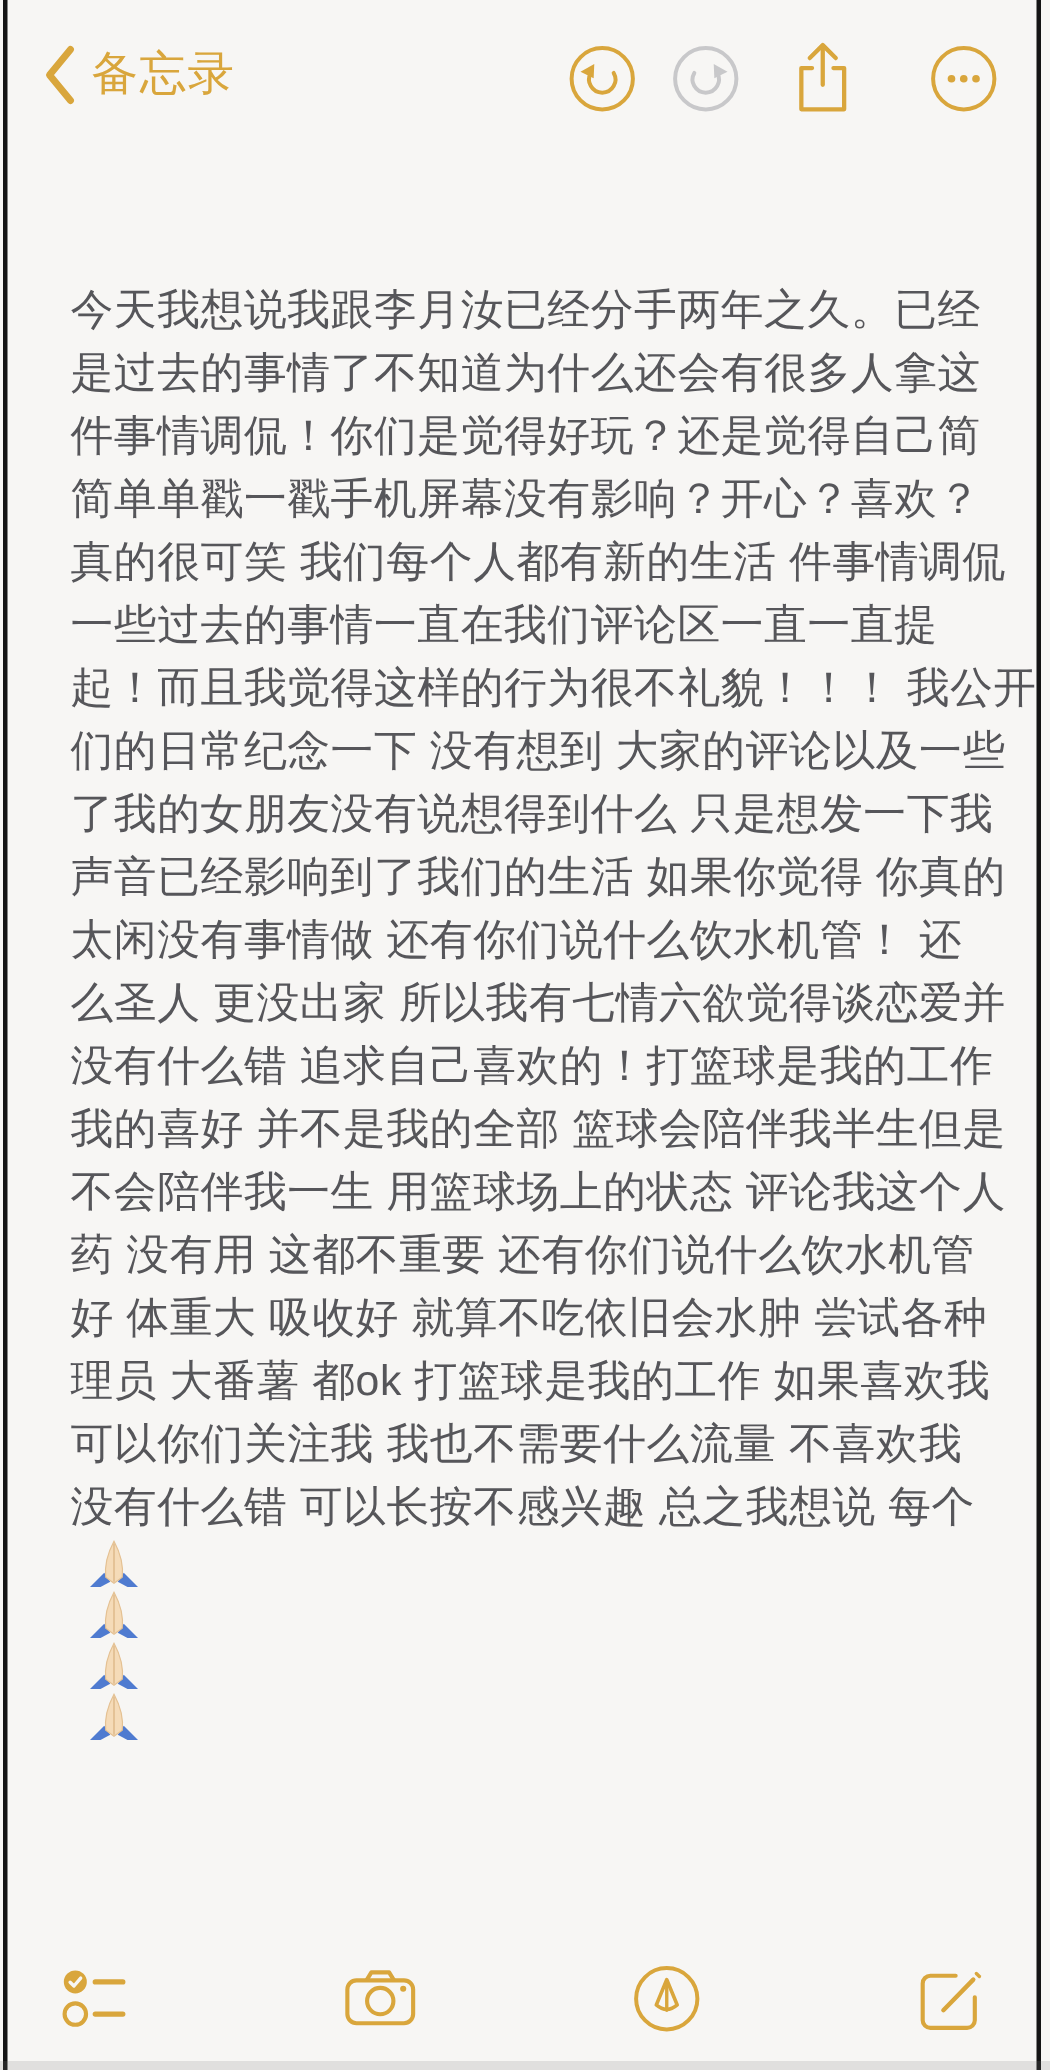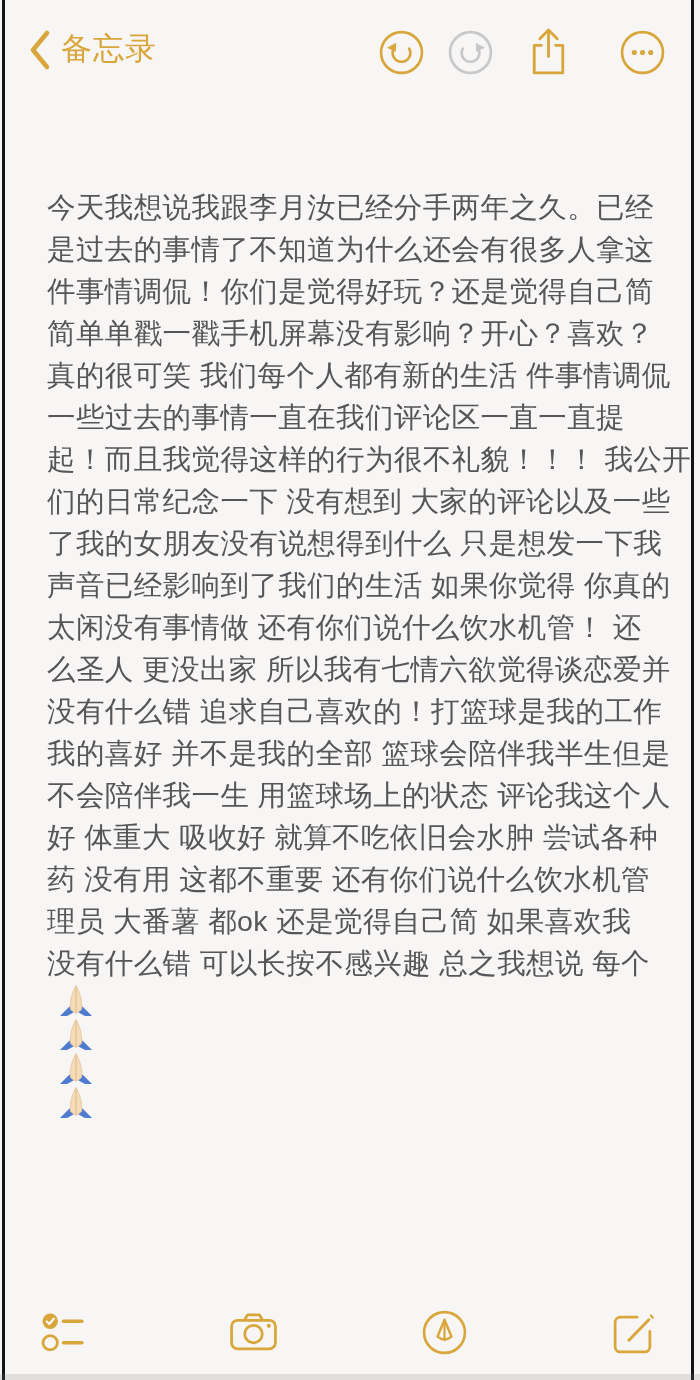--- a/index.html
+++ b/index.html
@@ -133,23 +133,24 @@
     <div class="note-line">一些过去的事情一直在我们评论区一直一直提</div>
     <div class="note-line">起！而且我觉得这样的行为很不礼貌！！！ 我公开</div>
     <div class="note-line">们的日常纪念一下 没有想到 大家的评论以及一些</div>
     <div class="note-line">了我的女朋友没有说想得到什么 只是想发一下我</div>
     <div class="note-line">声音已经影响到了我们的生活 如果你觉得 你真的</div>
     <div class="note-line">太闲没有事情做 还有你们说什么饮水机管！ 还</div>
     <div class="note-line">么圣人 更没出家 所以我有七情六欲觉得谈恋爱并</div>
     <div class="note-line">没有什么错 追求自己喜欢的！打篮球是我的工作</div>
     <div class="note-line">我的喜好 并不是我的全部 篮球会陪伴我半生但是</div>
     <div class="note-line">不会陪伴我一生 用篮球场上的状态 评论我这个人</div>
+    <div class="note-line">药 没有用 这都不重要 还有你们说什么饮水机管</div>
     <div class="note-line">好 体重大 吸收好 就算不吃依旧会水肿 尝试各种</div>
-    <div class="note-line">药 没有用 这都不重要 还有你们说什么饮水机管</div>
-    <div class="note-line">理员 大番薯 都ok 还是觉得自己简 如果喜欢我</div>
+    <div class="note-line">理员 大番薯 都ok 打篮球是我的工作 如果喜欢我</div>
+    <div class="note-line">可以你们关注我 我也不需要什么流量 不喜欢我</div>
     <div class="note-line">没有什么错 可以长按不感兴趣 总之我想说 每个</div>
     <div class="note-line"><span class="emoji-row"><svg width="34" height="34" viewBox="0 0 34 34">
             <polygon points="1,32 10.5,22.5 14.5,28.5 8,32" fill="#4F7BD0"></polygon>
             <polygon points="33,32 23.5,22.5 19.5,28.5 26,32" fill="#4F7BD0"></polygon>
             <path d="M17 1.5 C13.5 8 10.5 16 11.5 25.5 L17 29.5 L22.5 25.5 C23.5 16 20.5 8 17 1.5 Z" fill="#F5DBB8" stroke="#E4C193" stroke-width="0.8"></path>
             <path d="M17 3 V28.5" stroke="#E0BD8F" stroke-width="1.1" fill="none"></path>
           </svg><svg width="34" height="34" viewBox="0 0 34 34">
             <polygon points="1,32 10.5,22.5 14.5,28.5 8,32" fill="#4F7BD0"></polygon>
             <polygon points="33,32 23.5,22.5 19.5,28.5 26,32" fill="#4F7BD0"></polygon>
             <path d="M17 1.5 C13.5 8 10.5 16 11.5 25.5 L17 29.5 L22.5 25.5 C23.5 16 20.5 8 17 1.5 Z" fill="#F5DBB8" stroke="#E4C193" stroke-width="0.8"></path>

